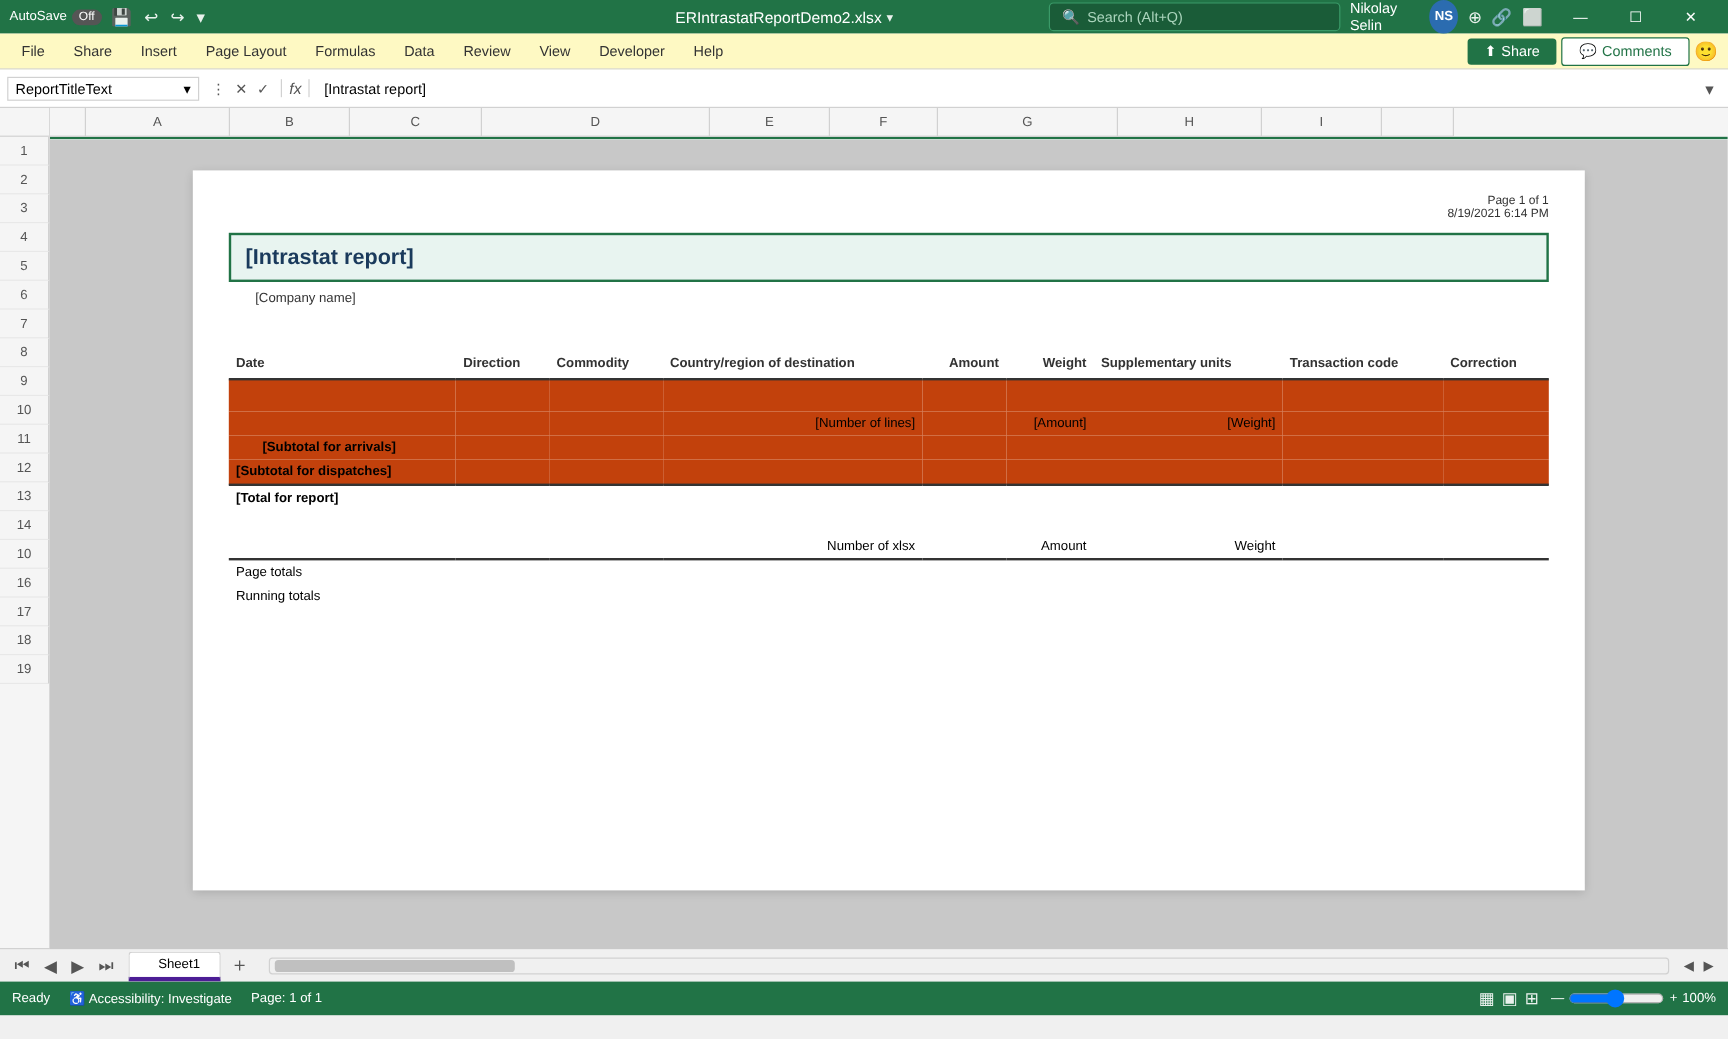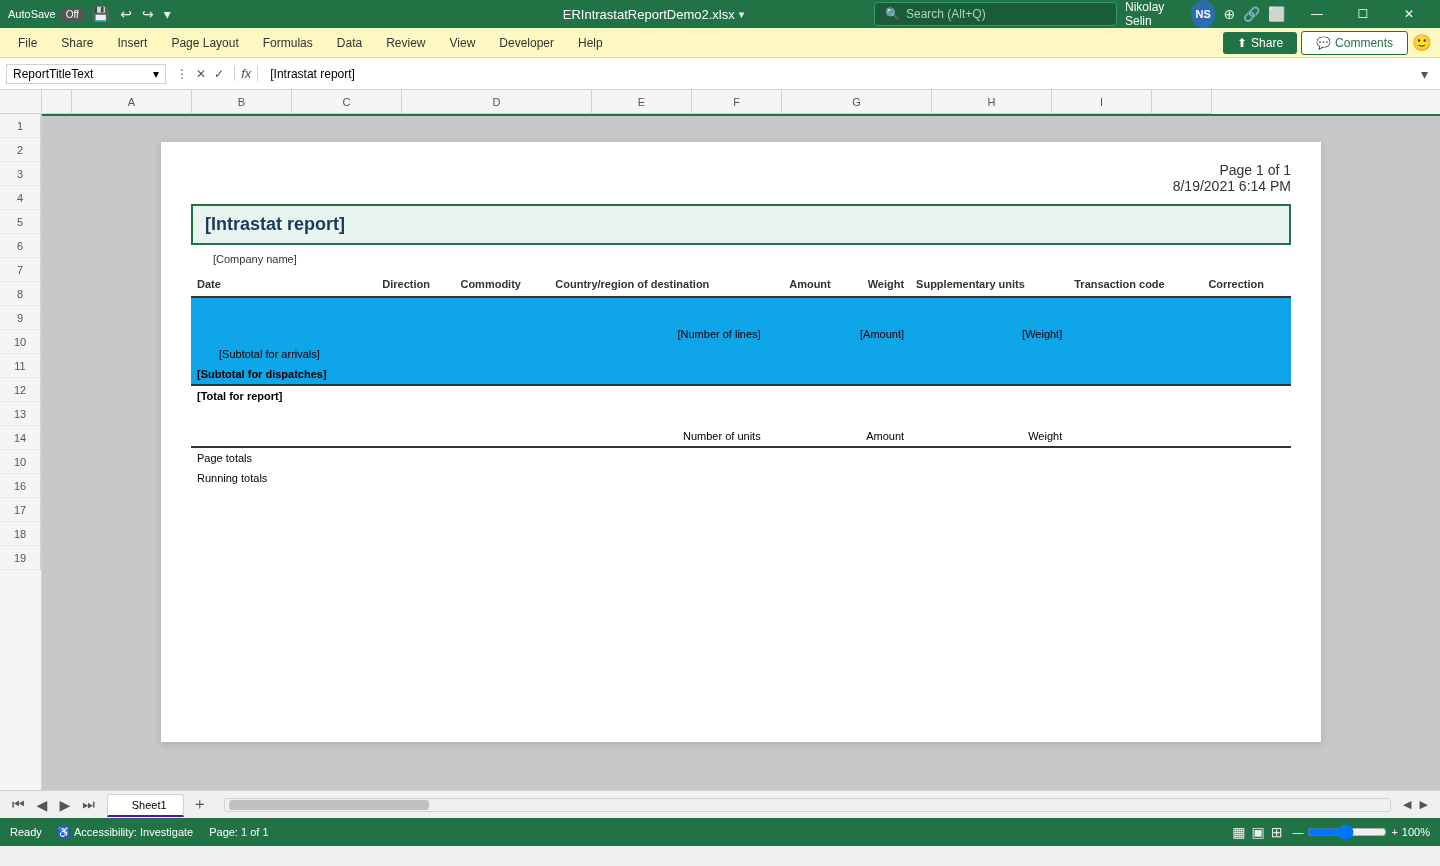--- a/index.html
+++ b/index.html
@@ -113,61 +113,61 @@
       border-bottom: 1px solid #d1d1d1; user-select: none; flex-shrink: 0;
     }
 
     
     .page-area {
       margin: 10px auto; background: white; box-shadow: 0 2px 8px rgba(0,0,0,0.15);
       width: 1160px; min-height: 600px; position: relative; padding: 20px 30px;
     }
 
     .page-info {
-      text-align: right; font-size: 14px; color: #333; margin-bottom: 10px;
+      text-align: right; font-size: 10px; color: #333; margin-bottom: 10px;
     }
 
     
     .report-title {
       font-size: 18px; font-weight: bold; color: #1a3a5c;
       border: 2px solid #217346; padding: 8px 12px; margin-bottom: 8px;
       background: #e8f4f0;
     }
-    .company-name { font-size: 11px; color: #333; margin-bottom: 7px; padding-left: 22px; }
+    .company-name { font-size: 11px; color: #333; margin-bottom: 36px; padding-left: 22px; }
 
     .report-table { width: 100%; border-collapse: collapse; font-size: 11px; }
     .report-table th {
       padding: 4px 6px; text-align: left; font-weight: normal;
       color: #333; vertical-align: top;
     }
     .report-table .header-row th {
       background: #dce9f5; border-bottom: 1px solid #aaa;
       font-style: italic; color: #555;
     }
     .report-table .col-labels th {
       font-weight: bold; border-bottom: 2px solid #333;
       background: white; padding: 6px 6px;
     }
     .report-table td { padding: 4px 6px; }
 
-    .blue-band { background: #0ea5e9; }
+    .blue-band { background: #c2410c; }
 
     
     .sheet-tabs {
       height: 28px; background: #f0f0f0; border-top: 1px solid #d1d1d1;
       display: flex; align-items: center; padding: 0 8px; gap: 0;
     }
     .sheet-nav { display: flex; gap: 4px; align-items: center; margin-right: 8px; }
     .sheet-nav-btn { font-size: 14px; color: #555; cursor: pointer; padding: 2px 4px; }
     .sheet-tab {
       padding: 4px 16px; background: white; border: 1px solid #d1d1d1;
       border-bottom: none; font-size: 11px; cursor: pointer; border-radius: 3px 3px 0 0;
       margin-bottom: -1px;
     }
-    .sheet-tab.active { background: white; border-bottom: 2px solid #4c1d95; font-weight: 500; padding-left: 24px; }
+    .sheet-tab.active { background: white; border-bottom: 4px solid #4c1d95; font-weight: 500; padding-left: 24px; }
     .add-sheet-btn { font-size: 16px; color: #555; cursor: pointer; padding: 2px 8px; }
     .scrollbar-horizontal {
       flex: 1; height: 14px; background: #f0f0f0; border: 1px solid #d1d1d1;
       border-radius: 3px; margin: 0 8px;
       display: flex; align-items: center;
     }
     .scrollbar-thumb {
       width: 200px; height: 10px; background: #c0c0c0; border-radius: 3px; margin: 0 4px;
     }
 
@@ -358,21 +358,21 @@
             <td></td>
                 <td></td>
             <td style="text-align:right;">[Number of lines]</td>
             <td></td>
             <td style="text-align:right;">[Amount]</td>
             <td style="text-align:right;">[Weight]</td>
             <td></td>
                 <td></td>
           </tr>
           <tr class="blue-band">
-            <td style="font-weight:normal;padding-left:28px;">[Subtotal for arrivals]</td>
+            <td style="font-weight:bold;padding-left:28px;">[Subtotal for arrivals]</td>
             <td></td>
                 <td></td>
                 <td></td>
                 <td></td>
                 <td></td>
                 <td></td>
                 <td></td>
                 <td></td>
           </tr>
           <tr class="blue-band">
@@ -407,21 +407,21 @@
                 <td></td>
                 <td></td>
                 <td></td>
                 <td></td>
           </tr>
 
           <tr style="border-bottom: 2px solid #333;">
             <td></td>
             <td></td>
             <td></td>
-            <td style="text-align:right; border-bottom: 2px solid #333; padding-bottom:4px;">Number of units</td>
+            <td style="text-align:right; border-bottom: 2px solid #333; padding-bottom:4px;">Number of xlsx</td>
             <td></td>
             <td style="text-align:right; border-bottom: 2px solid #333;">Amount</td>
             <td style="text-align:right; border-bottom: 2px solid #333;">Weight</td>
             <td style="border-bottom: 2px solid #333;"></td>
             <td style="border-bottom: 2px solid #333;"></td>
           </tr>
 
           <tr>
             <td>Page totals</td>
             <td></td>

